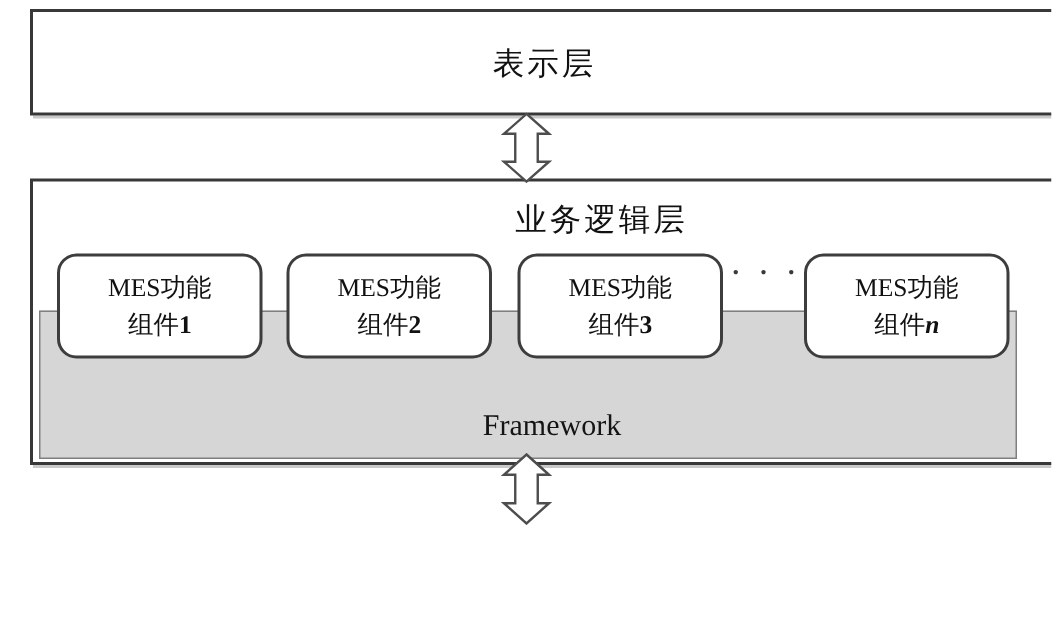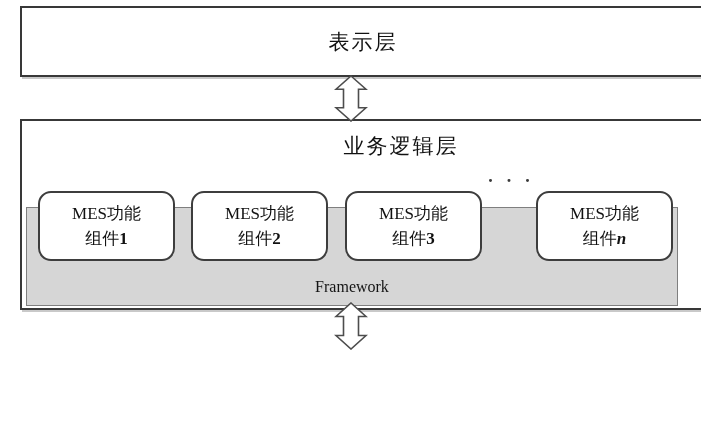--- a/index.html
+++ b/index.html
@@ -48,29 +48,29 @@
     left: 26px;
     top: 207px;
     width: 650px;
     height: 97px;
     background: #d6d6d6;
     border: 1px solid #7f7f7f;
   }
   .framework-label {
     position: absolute;
     bottom: 9px;
-    left: 0;
+    left: 16px;
     width: 100%;
     text-align: center;
-    font-size: 16px;
+    font-size: 20px;
     color: #141414;
   }
   .mes-box {
     position: absolute;
-    top: 191px;
+    top: 169px;
     width: 133px;
     height: 66px;
     background: #ffffff;
     border: 2px solid #3d3d3d;
     border-radius: 13px;
     display: flex;
     flex-direction: column;
     align-items: center;
     justify-content: center;
     font-size: 17px;

